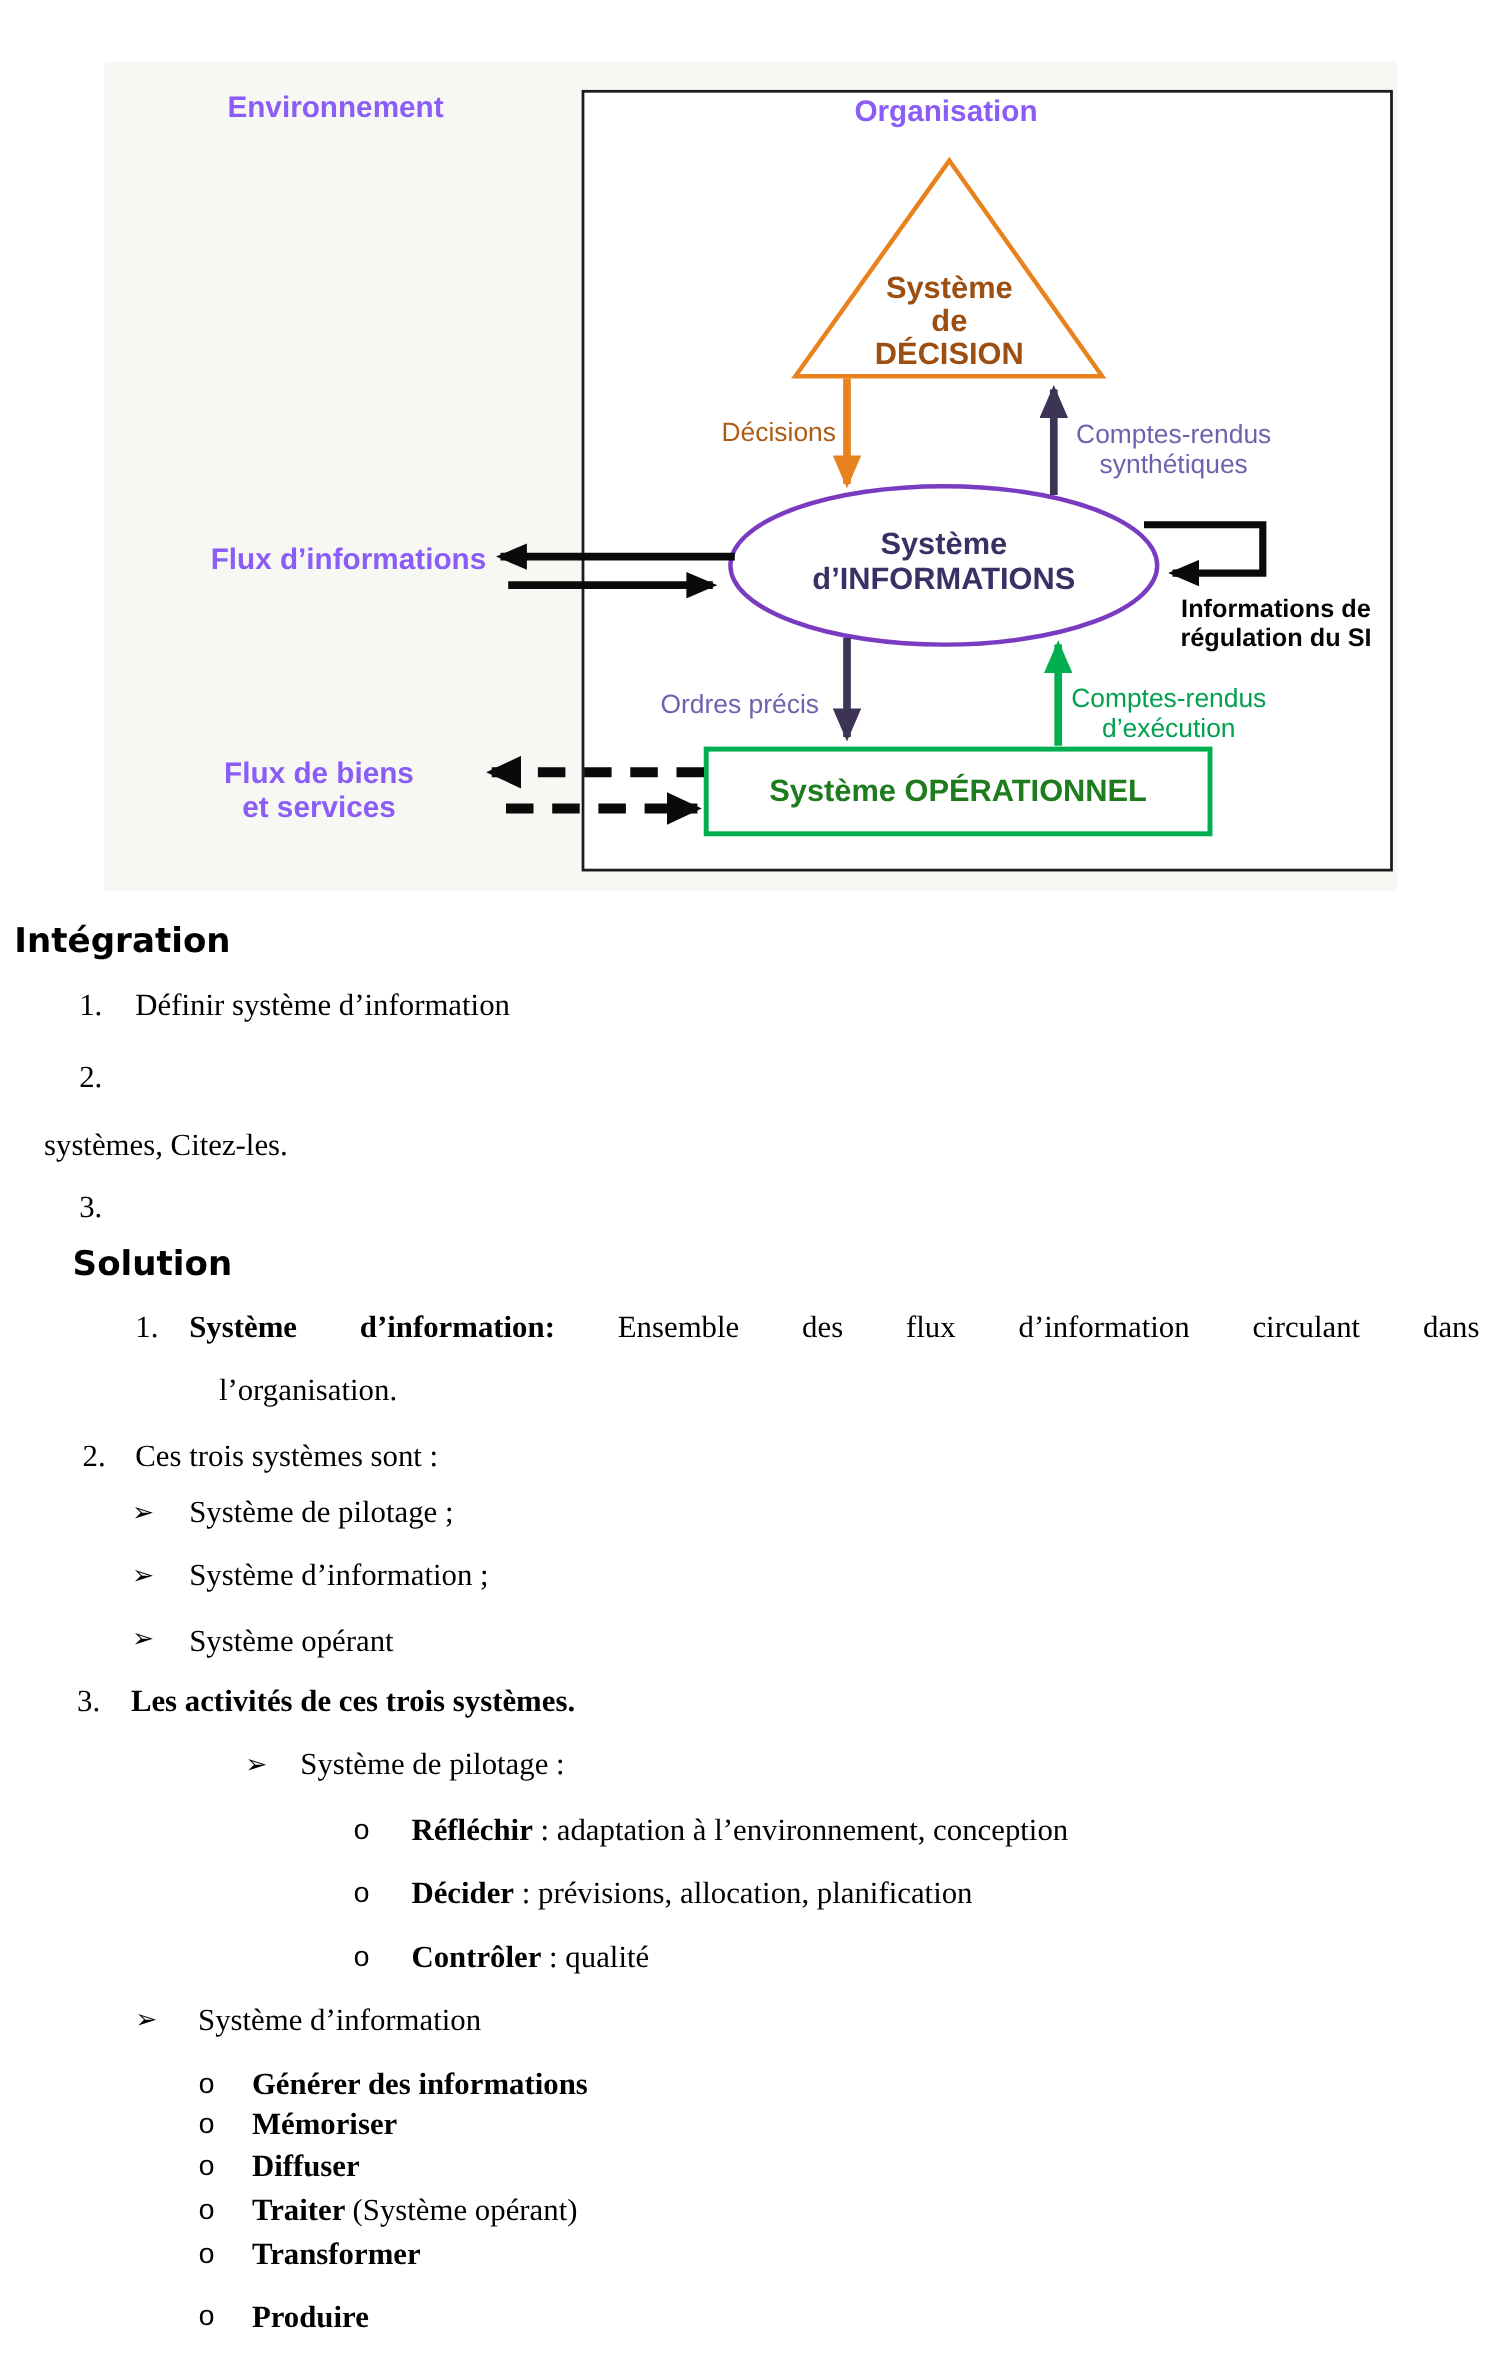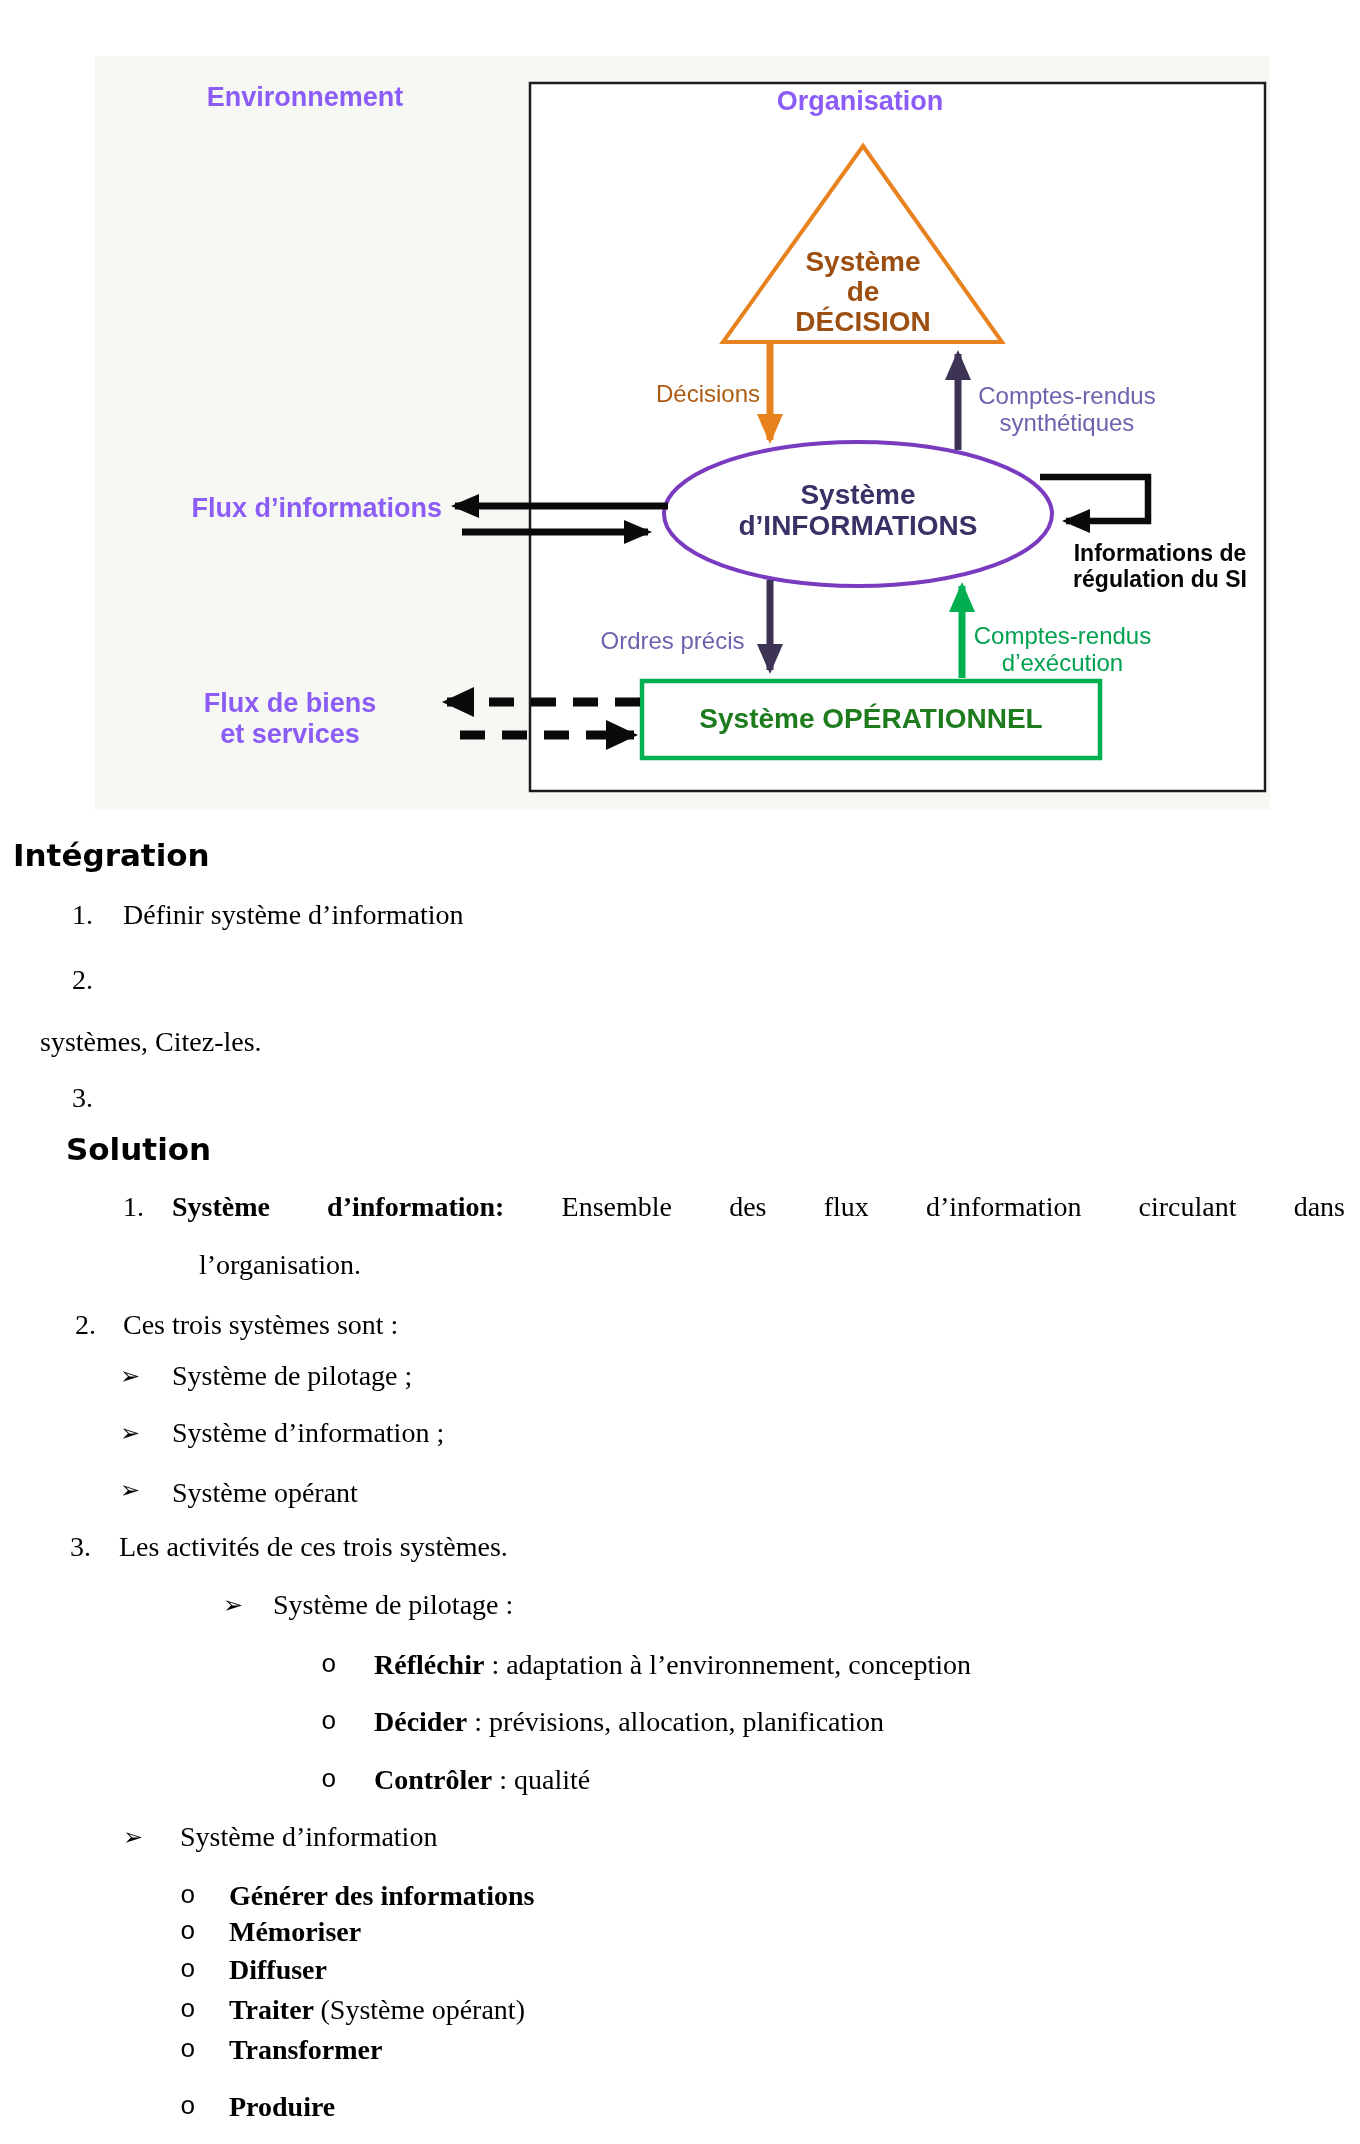--- a/index.html
+++ b/index.html
@@ -113,21 +113,21 @@
   <div class="bul" style="left:120px;top:1359px;">➢</div>
   <div class="bl" style="left:172px;top:1359px;">Système de pilotage ;</div>
 
   <div class="bul" style="left:120px;top:1416px;">➢</div>
   <div class="bl" style="left:172px;top:1416px;">Système d’information ;</div>
 
   <div class="bul" style="left:120px;top:1473px;">➢</div>
   <div class="bl" style="left:172px;top:1476px;">Système opérant</div>
 
   <div class="num" style="left:70px;top:1530px;">3.</div>
-  <div class="bl" style="left:119px;top:1530px;">Les activités de ces trois systèmes.</div>
+  <div class="bl" style="left:119px;top:1530px;font-weight:bold;">Les activités de ces trois systèmes.</div>
 
   <div class="bul" style="left:223px;top:1588px;">➢</div>
   <div class="bl" style="left:273px;top:1588px;">Système de pilotage :</div>
 
   <div class="obul" style="left:321px;top:1648px;">o</div>
   <div class="bl" style="left:374px;top:1648px;">
     <span class="b">Réfléchir</span><span> : adaptation à l’environnement, conception</span>
   </div>
 
   <div class="obul" style="left:321px;top:1705px;">o</div>

